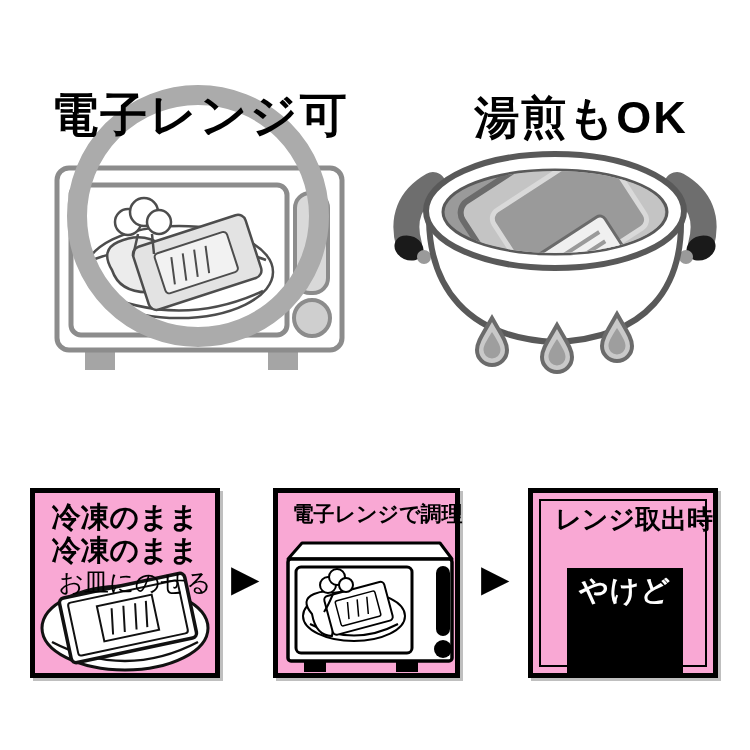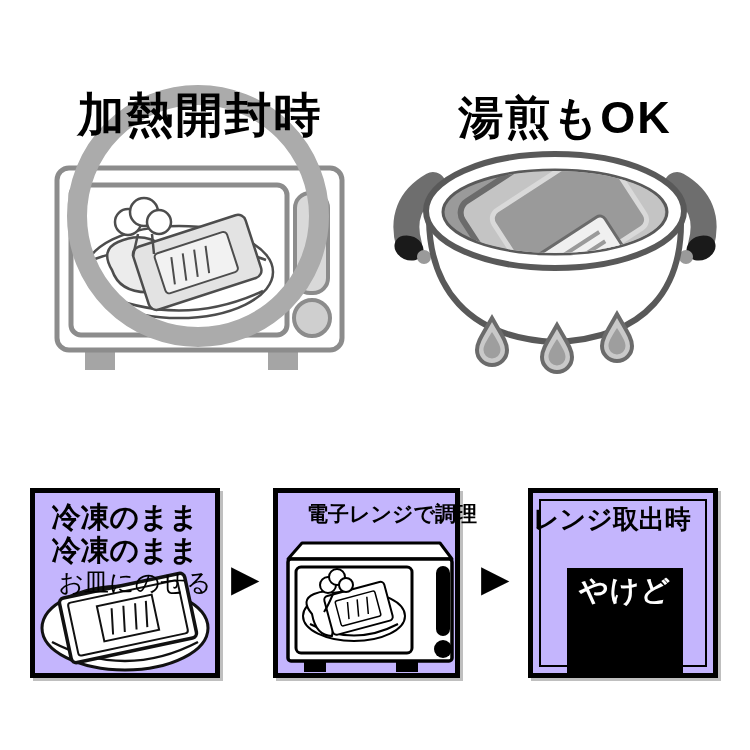--- a/index.html
+++ b/index.html
@@ -2,36 +2,36 @@
 <html><head>
 <meta charset="utf-8">
 <style>
   html,body{margin:0;padding:0;width:750px;height:750px;background:#fff;
     font-family:"Liberation Sans","DejaVu Sans",sans-serif;}
   #stage{position:relative;width:750px;height:750px;background:#fff;overflow:hidden;}
   .abs{position:absolute;}
   .title{font-weight:bold;color:#000;text-align:center;letter-spacing:2px;
     white-space:nowrap;z-index:5;}
   #title-left{left:40px;top:84px;width:320px;font-size:47px;}
-  #title-right{left:400px;top:88px;width:330px;font-size:45px;}
-  .step-box{position:absolute;top:488px;background:#c4b5fd;border:5px solid #000;
+  #title-right{left:416px;top:88px;width:330px;font-size:45px;}
+  .step-box{position:absolute;top:488px;background:#f9a8d4;border:5px solid #000;
     box-shadow:3px 3px 0 #bfbfbf;box-sizing:border-box;}
   #box1{left:30px;width:190px;height:190px;}
   #box2{left:273px;width:187px;height:190px;}
   #box3{left:528px;width:190px;height:190px;}
   .box-svg{position:absolute;left:0;top:0;}
   .b1-line{font-weight:bold;font-size:29px;line-height:33px;text-align:center;
     color:#000;white-space:nowrap;}
   .b1-line.small{font-weight:normal;font-size:25px;line-height:30px;padding-left:20px;}
   #box1-text{position:absolute;left:0;top:8px;width:180px;z-index:2;}
-  #box2-title{position:absolute;left:0;top:7px;width:199px;text-align:right;
+  #box2-title{position:absolute;left:0;top:7px;width:199px;text-align:center;
     font-weight:bold;font-size:21px;color:#000;white-space:nowrap;z-index:2;}
   #box3-inner{position:absolute;left:6px;top:6px;width:164px;height:164px;
     border:2px solid #000;}
-  #box3-text{position:absolute;left:0;top:10px;width:180px;text-align:left;
+  #box3-text{position:absolute;left:0;top:10px;width:180px;text-align:right;
     font-weight:bold;font-size:26px;line-height:33px;color:#000;white-space:nowrap;}
   #burn-badge{position:absolute;left:34px;top:75px;width:116px;height:106px;
     background:#000;color:#fff;text-align:center;z-index:3;}
   #burn-line1{font-weight:bold;font-size:29px;line-height:34px;margin-top:5px;
     letter-spacing:1px;}
   #burn-line2{font-weight:bold;font-size:37px;line-height:42px;letter-spacing:9px;
     padding-left:9px;}
   .arrow{position:absolute;top:560px;font-size:37px;line-height:37px;color:#000;}
   #arrow1{left:231px;}
   #arrow2{left:481px;}
@@ -64,21 +64,21 @@
       <g fill="#fff" stroke="#4d4d4d" stroke-width="2.5">
         <circle cx="128" cy="222" r="13"></circle>
         <circle cx="144" cy="212" r="14"></circle>
         <circle cx="159" cy="222" r="12"></circle>
         <path d="M 138 234 l -5 22 M 152 234 l 2 20" fill="none"></path>
       </g>
     </g>
 
     <circle cx="198" cy="216" r="121" fill="none" stroke="#ababab" stroke-width="20"></circle>
   </svg>
-  <div id="title-left" class="abs title">加熱開封時</div>
+  <div id="title-left" class="abs title">電子レンジ可</div>
 
   <svg class="abs" style="left:384px;top:140px;" width="344" height="250" viewBox="384 140 344 250">
     <defs>
       <clipPath id="waterclip">
           <ellipse cx="555" cy="212" rx="110" ry="41"></ellipse>
         </clipPath>
     </defs>
 
     <g stroke="#6e6e6e" stroke-width="26" stroke-linecap="round" fill="none">
       <path d="M 433 185 Q 398 205 409 245"></path>

